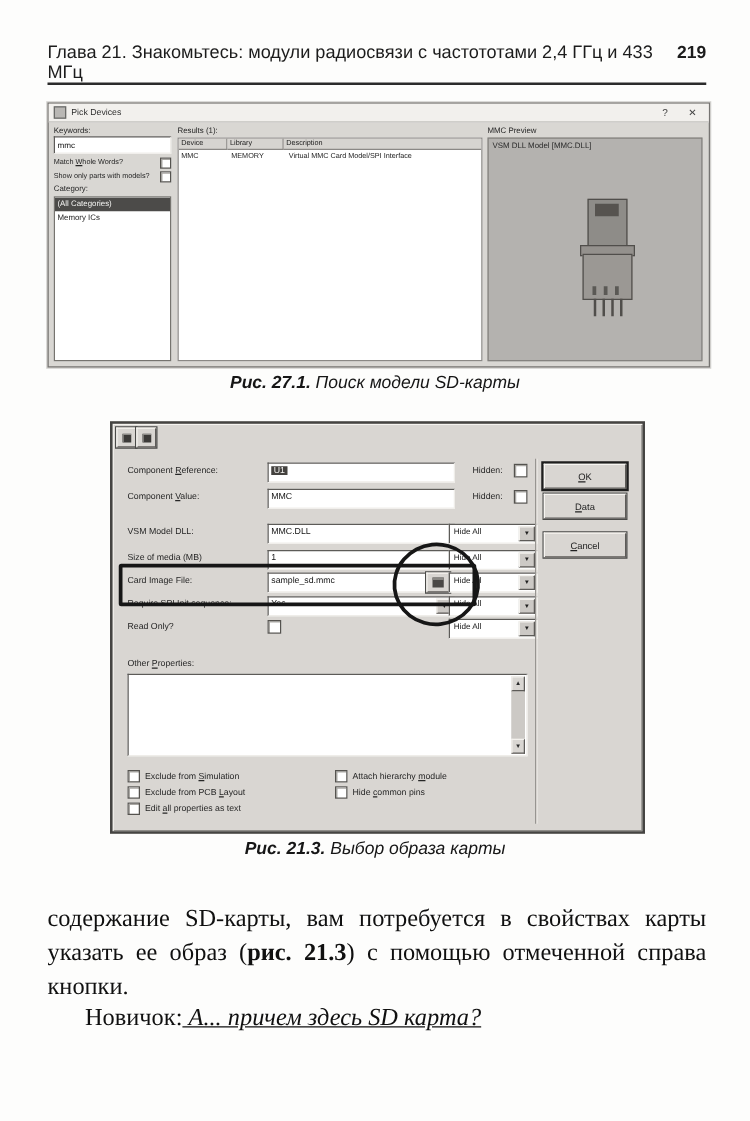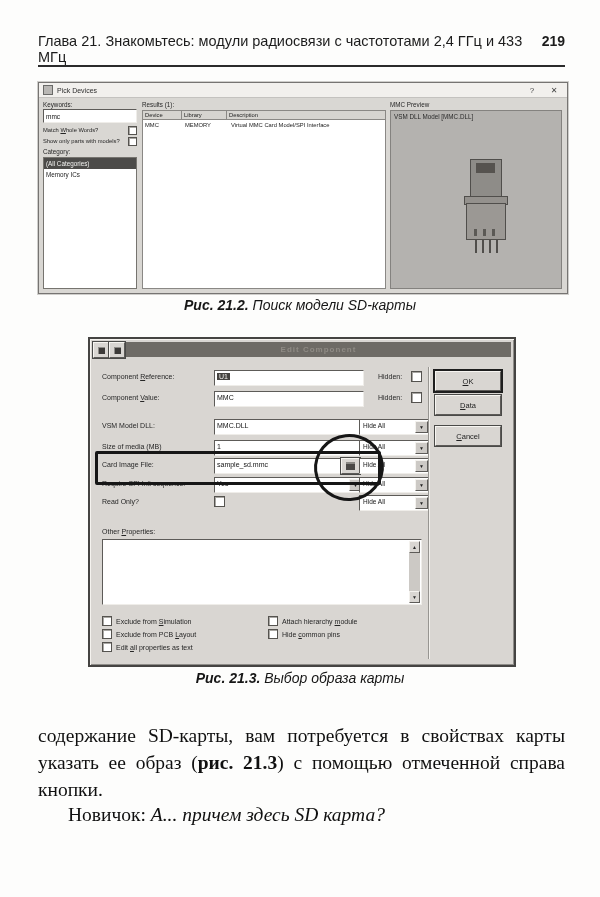--- a/index.html
+++ b/index.html
@@ -107,21 +107,21 @@
 
   
   .caption{position:absolute;left:0;width:600px;text-align:center;
            font-family:"Liberation Sans",sans-serif;font-style:italic;font-size:14px;color:#161616;}
   .caption b{font-weight:bold;}
   .cap1{top:297px;} .cap2{top:670px;}
   .bodytext{position:absolute;left:38px;width:527px;font-size:19.5px;line-height:27px;
             text-align:justify;color:#101010;}
   .p1{top:702px;} 
   .p2{top:781px;text-align:left;text-indent:30px;}
-  .p2 .nov{font-weight:normal;} .p2 .novq{font-style:italic;}
+  .p2 .nov{font-weight:normal;} .p2 .novq{font-style:italic;text-decoration:underline;}
   .p3{top:816px;text-indent:28px;word-spacing:3px;}
 </style>
 </head>
 <body>
 
 <div class="page">
 
   <div class="runhead">
     <span>Глава 21. Знакомьтесь: модули радиосвязи  с частототами  2,4 ГГц и 433 МГц</span>
     <span class="pgnum">219</span>
@@ -184,31 +184,30 @@
           <span class="chip-pin" style="left:12px"></span>
           <span class="chip-pin" style="left:19px"></span>
           <span class="chip-pin" style="left:26px"></span>
           <span class="chip-pin" style="left:33px"></span>
         </div>
       </div>
     </div>
   </div>
 
   <div class="caption cap1">
-    <b>Рис. 21.2.</b><span> Поиск модели SD-карты</span>
+    <b>Рис. 27.1.</b><span> Поиск модели SD-карты</span>
   </div>
 
   <div class="ec">
     <div class="ec-iconbtn btn3d" style="left:3px">
         <span class="glyph"></span>
       </div>
     <div class="ec-iconbtn btn3d" style="left:19px">
         <span class="glyph"></span>
       </div>
-    <div class="ec-title">Edit Component</div>
 
     <span class="slbl" style="left:12px;top:34px">Component <u>R</u>eference:</span>
     <div class="ec-field field" style="top:31px">
       <span class="ec-selval">U1</span>
     </div>
     <span class="slbl" style="left:288px;top:34px">Hidden:</span>
     <span class="cb ec-cb" style="left:321px;top:32px"></span>
     <div class="ec-btn btn3d default" style="top:32px"><u>O</u>K</div>
 
     <span class="slbl" style="left:12px;top:55px">Component <u>V</u>alue:</span>

